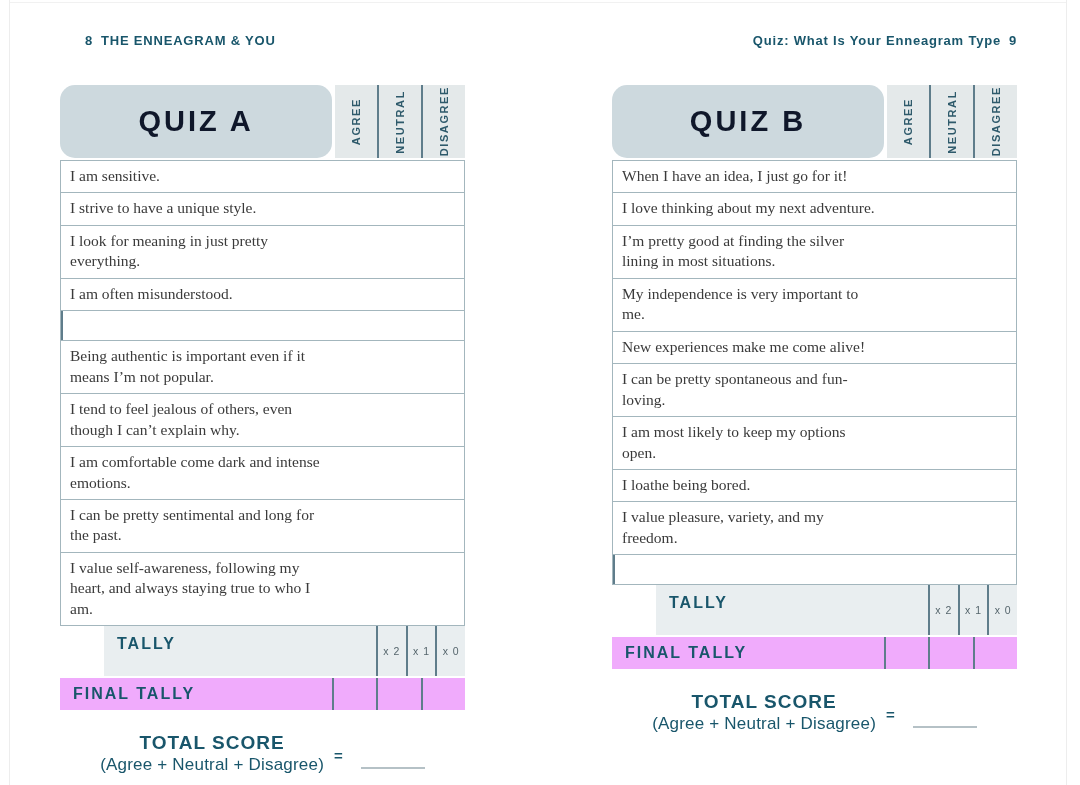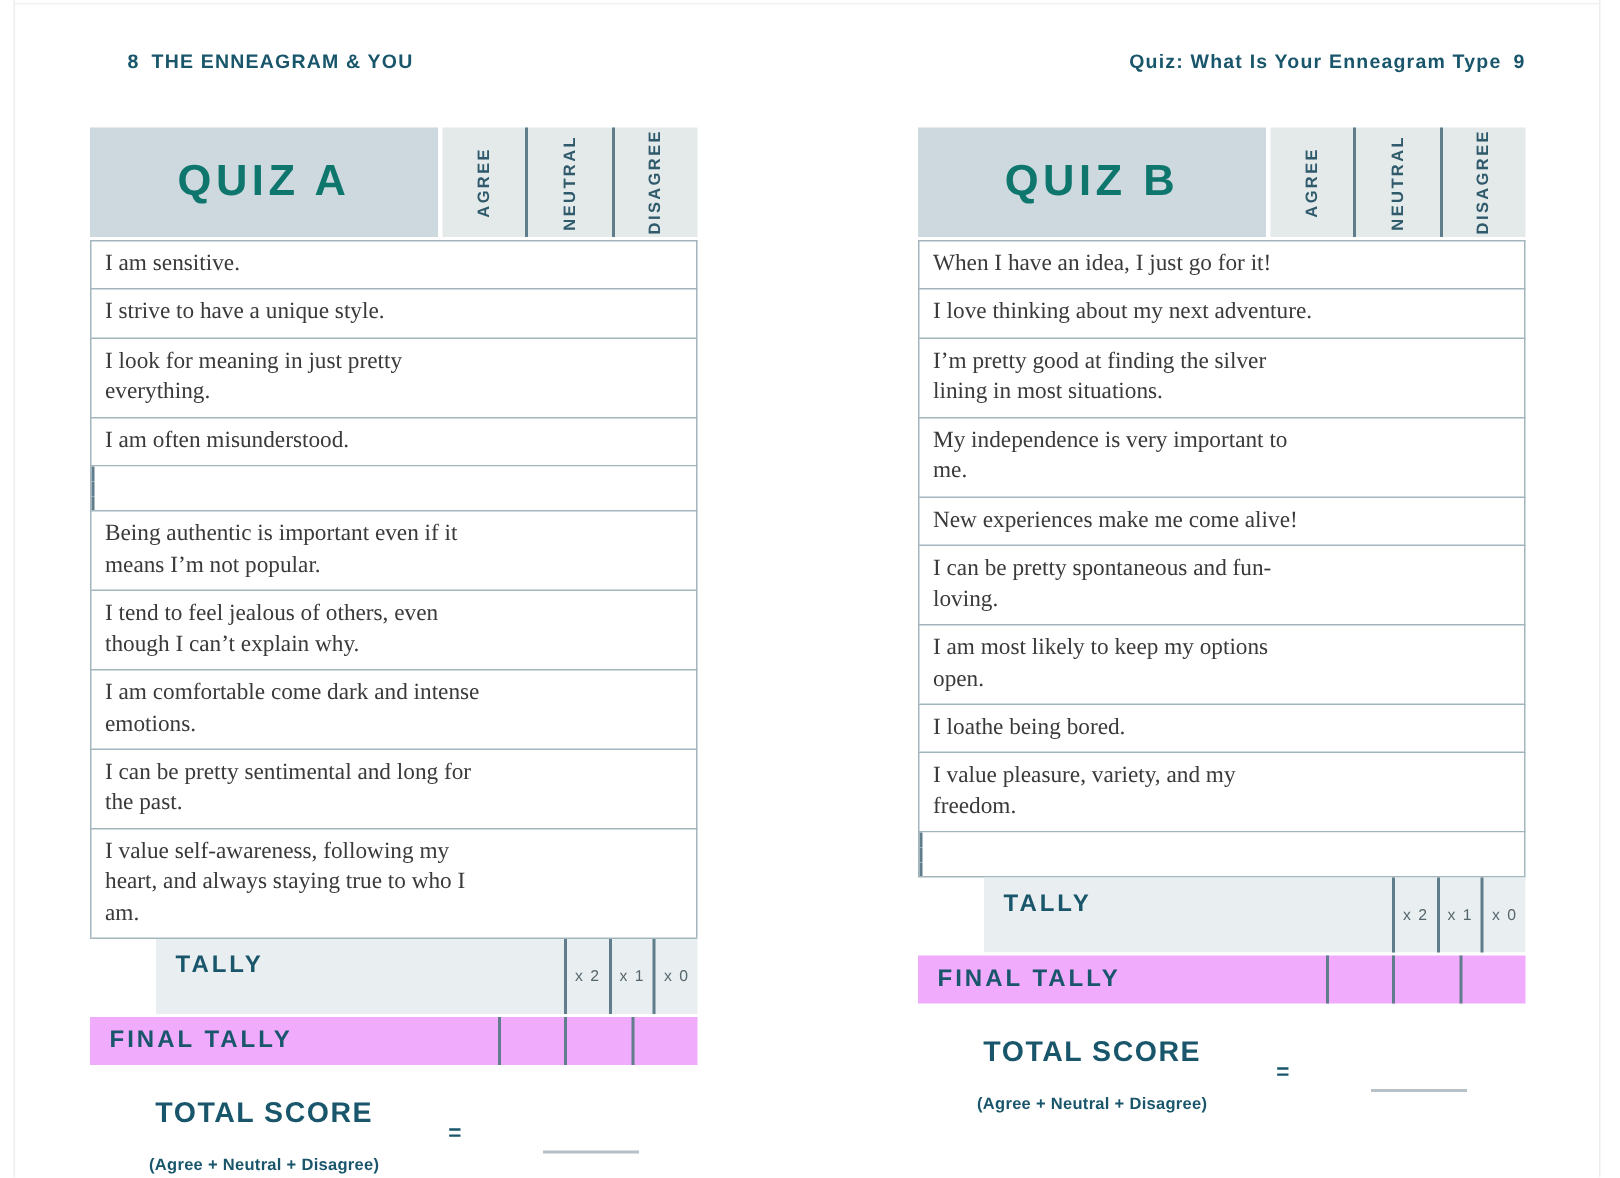--- a/index.html
+++ b/index.html
@@ -17,23 +17,23 @@
   .rh-left{left:52px;margin-left:33px;}
   .rh-right{right:63px;}
   .rh .gap8{display:inline-block;width:8px;}
 
   
   .quiz{position:absolute;top:85px;width:405px;}
   .quiz-a{left:60px;}
   .quiz-b{left:612px;}
 
   .band{display:flex;height:73px;}
-  .band-title{width:232px;background:#cdd9de;display:flex;align-items:center;
+  .band-title{width:272px;background:#cdd9de;display:flex;align-items:center;
       justify-content:center;font-size:29px;font-weight:700;letter-spacing:3px;
-      color:#0f766e;}
+      color:#0f172a;border-radius:15px;}
   .band-gap{width:3px;background:#ffffff;}
   .colhead{flex:1;background:#e4e9ea;display:flex;align-items:center;
       justify-content:center;box-sizing:border-box;}
   .colhead + .colhead{border-left:2px solid #5f7d8b;}
   .vert{writing-mode:vertical-rl;transform:rotate(180deg);font-size:11px;
       font-weight:700;letter-spacing:1.6px;color:#2e5a6b;}
 
   .rows{margin-top:2px;border-bottom:1px solid #a3b6bd;}
   .row{display:flex;border-top:1px solid #a3b6bd;border-left:1px solid #a3b6bd;
       border-right:1px solid #a3b6bd;box-sizing:border-box;min-height:30px;flex-direction:column;}
@@ -51,25 +51,25 @@
   .mult{font-size:10.5px;letter-spacing:1px;color:#55656c;}
 
   .row-gap{height:2px;background:#ffffff;}
 
   .final{display:flex;height:32px;background:#f0abfc;}
   .final-label{width:272px;box-sizing:border-box;padding:7px 0 0 13px;
       font-size:16px;font-weight:700;letter-spacing:2px;color:#19566b;}
   .final-cell{flex:1;border-left:2px solid #5f7d8b;box-sizing:border-box;}
 
   .score{display:flex;justify-content:center;align-items:flex-start;
-      margin-top:22px;height:40px;gap:36px;}
+      margin-top:22px;height:40px;}
   .score-text{text-align:center;}
   .score-title{font-size:19px;font-weight:700;letter-spacing:1px;color:#19566b;}
-  .score-sub{font-size:11px;font-weight:700;letter-spacing:0.2px;
-      color:#19566b;margin-top:17px;}
+  .score-sub{font-size:17px;font-weight:400;letter-spacing:0.2px;
+      color:#19566b;margin-top:1px;}
   .score-eq{font-size:15px;font-weight:700;color:#19566b;margin:15px 0 0 10px;}
   .score-line{width:64px;border-bottom:2px solid #b5c1c6;align-self:flex-end;
       margin:0 0 3px 18px;}
 </style>
 </head>
 <body>
 
 <div class="edge-v" style="left:9px"></div>
 <div class="edge-v" style="left:1066px"></div>
 <div class="edge-h"></div>

